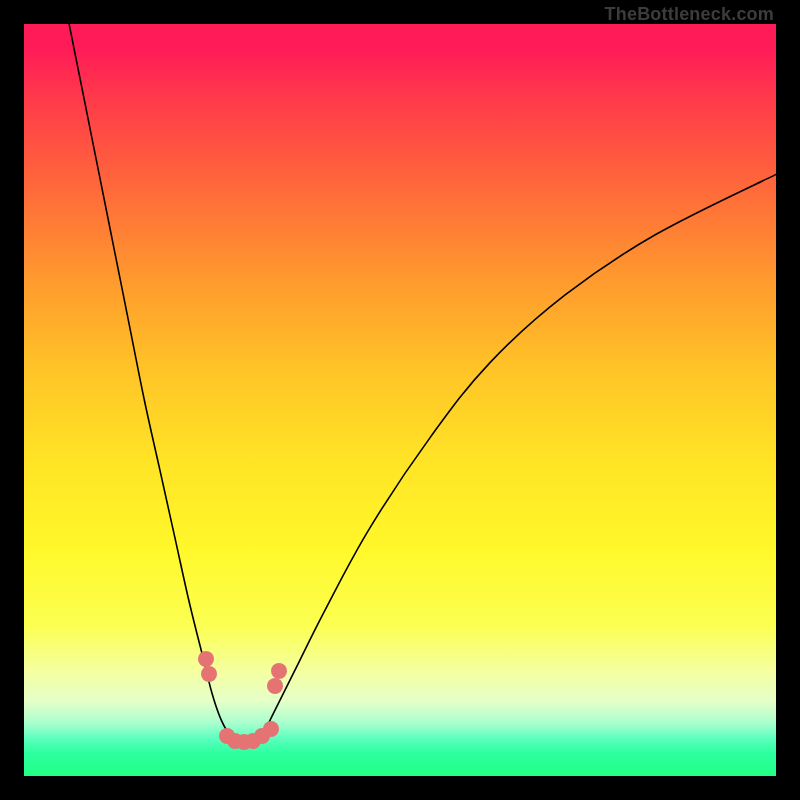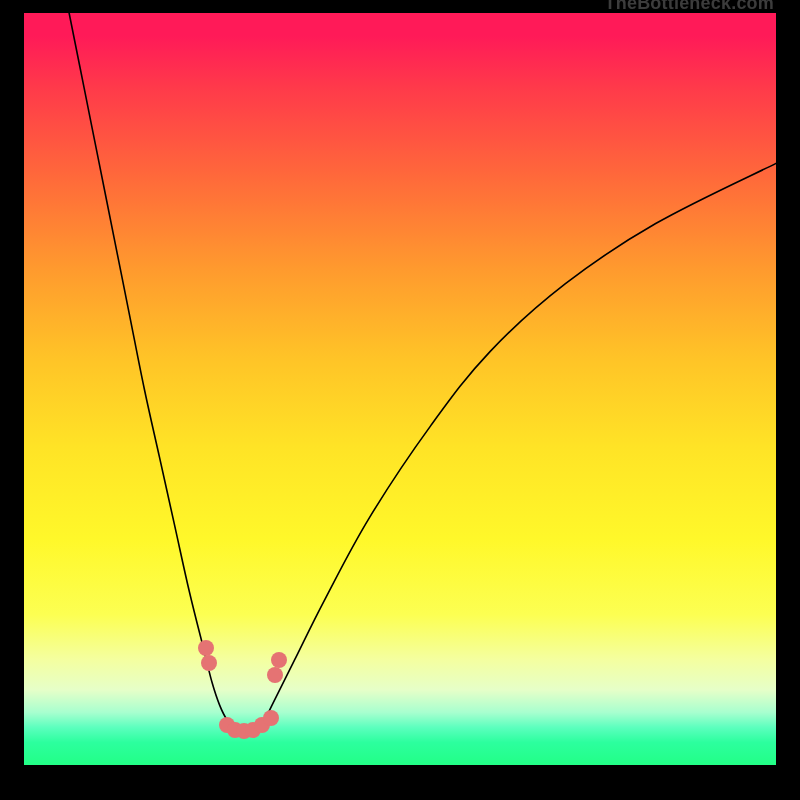--- a/index.html
+++ b/index.html
@@ -12,21 +12,21 @@
     overflow: hidden;
   }
   #stage {
     position: relative;
     width: 800px;
     height: 800px;
   }
   #frame {
     position: absolute;
     left: 24px;
-    top: 13px;
+    top: 24px;
     width: 752px;
     height: 752px;
     background: #c4b5fd;
   }
   #gradient {
     position: absolute;
     left: 0;
     top: 0;
     width: 752px;
     height: 752px;

